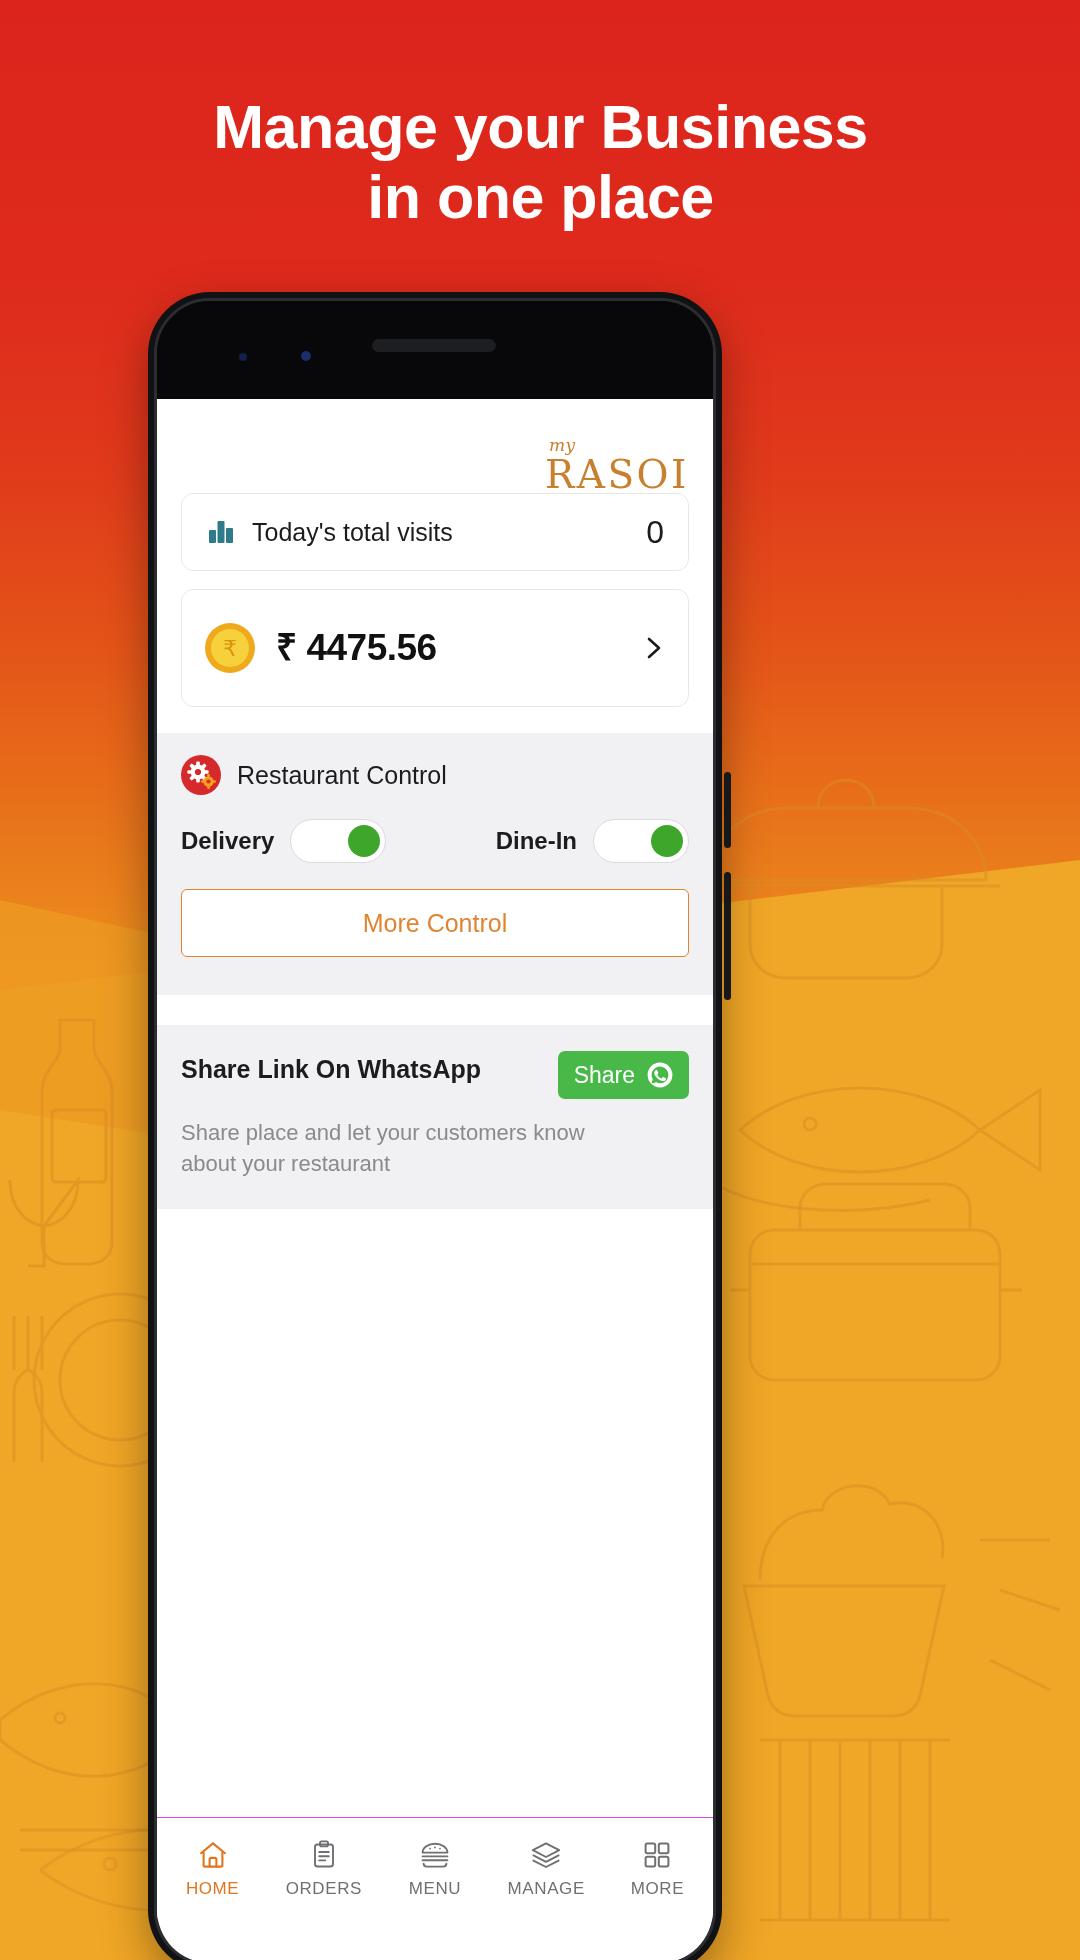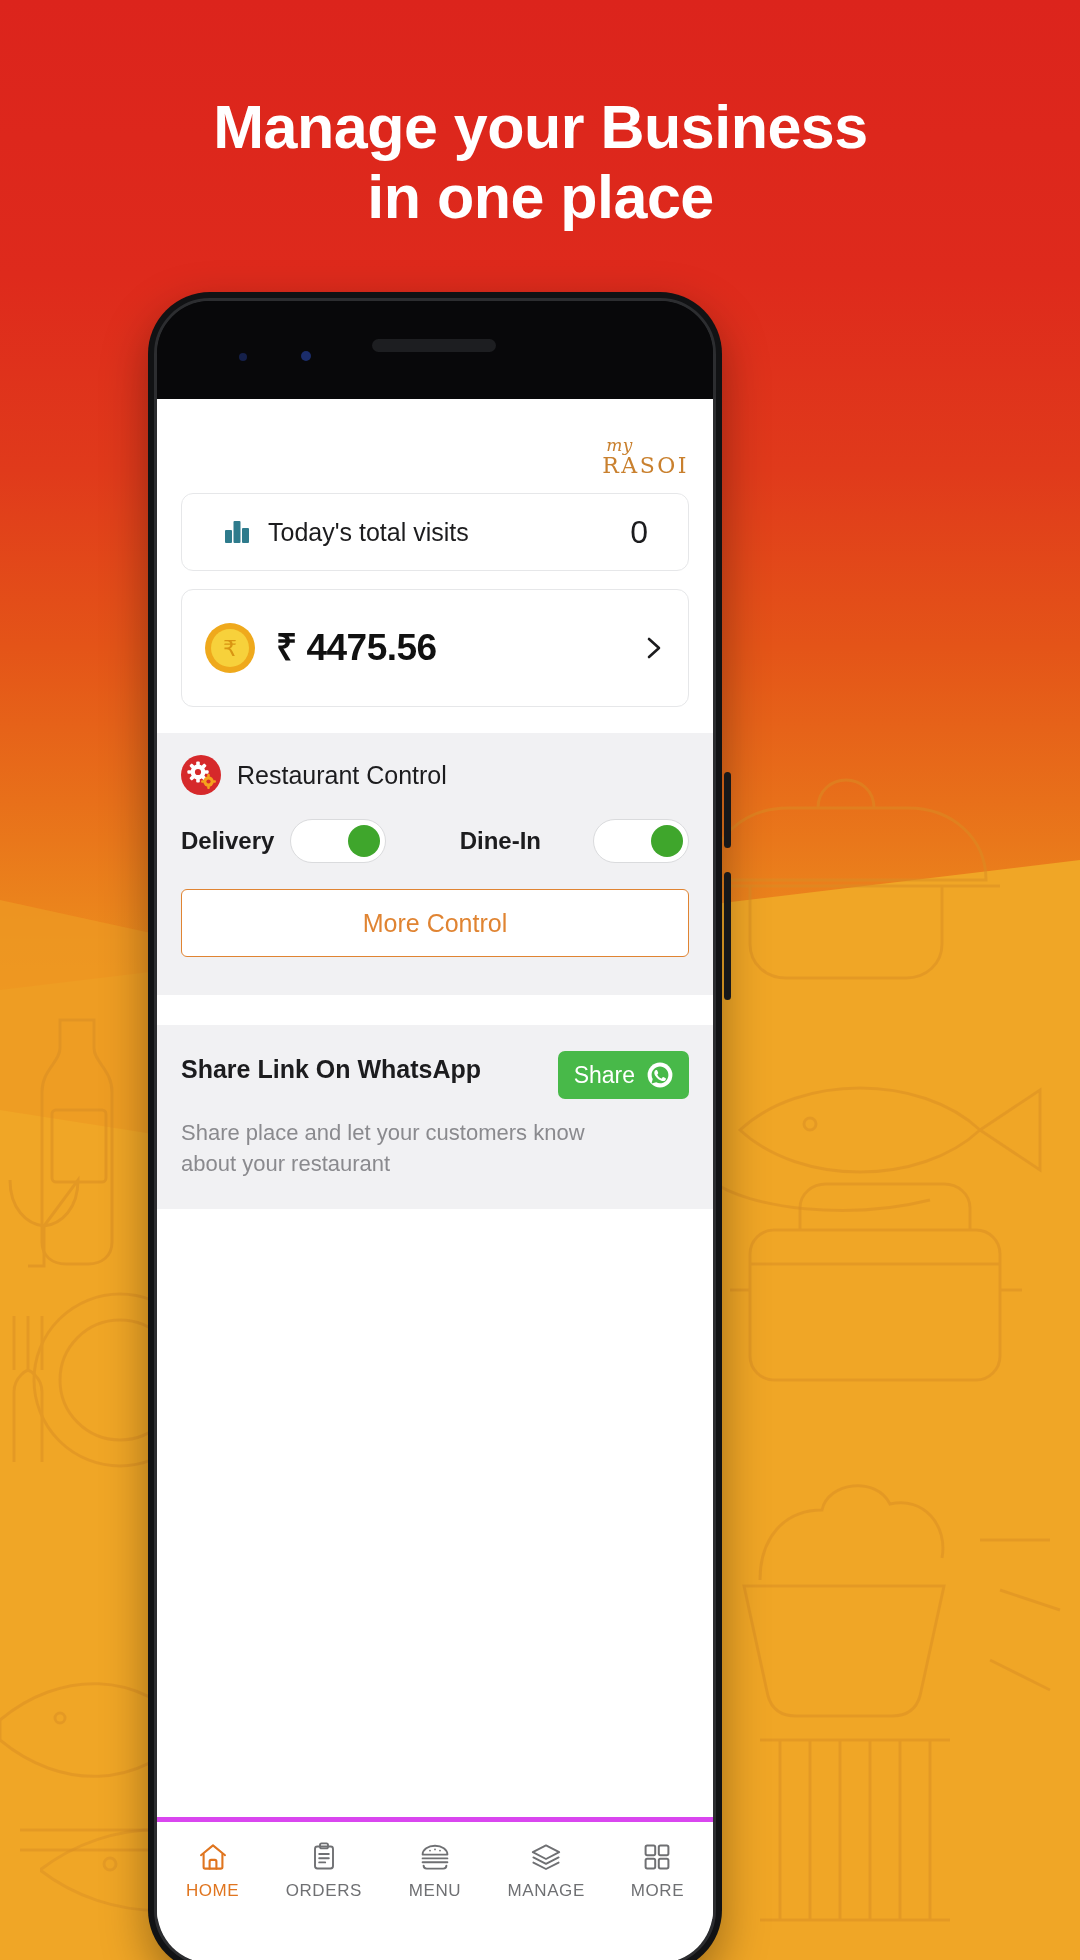--- a/index.html
+++ b/index.html
@@ -90,30 +90,30 @@
 
   .app-header { height:94px; position:relative; flex:0 0 auto; }
   .logo { position:absolute; right:24px; top:14px; text-align:center; color:#D8872F; }
   .logo .my {
     font-family:"DejaVu Serif", serif; font-style:italic;
     font-size:17px; line-height:1; letter-spacing:.5px; color:#C9802E;
     display:block; text-align:left; margin-left:4px; margin-bottom:1px;margin-top:24px;
   }
   .logo .rasoi {
     font-family:"DejaVu Serif", serif;
-    font-size:22px; letter-spacing:2.5px; line-height:1; color:#C9802E;
+    font-size:39px; letter-spacing:2.5px; line-height:1; color:#C9802E;
     display:block;
   }
 
   .card {
     margin:0 24px; background:#fff; border:1px solid #E6E7E9;
     border-radius:12px;
   }
   .visits {
-    height:78px; display:flex; align-items:center; padding:0 40px;
+    height:78px; display:flex; align-items:center; padding:0 24px;
   }
   .visits .label {
     font-size:25px; color:#1c1c1e; margin-left:16px; flex:1;
   }
   .visits .value { font-size:32px; color:#1c1c1e; }
 
   .balance {
     margin-top:18px; height:118px; display:flex; align-items:center; padding:0 22px;
   }
   .coin { width:52px; height:52px; flex:0 0 auto; }
@@ -124,21 +124,21 @@
 
   .rc-section {
     margin-top:26px; background:#F1F1F3; padding:22px 24px 38px;
   }
   .rc-head { display:flex; align-items:center; }
   .rc-head .gear { width:40px; height:40px; flex:0 0 auto; }
   .rc-head .title { font-size:25px; color:#1c1c1e; margin-left:16px; }
 
   .rc-toggles { display:flex; align-items:center; margin-top:24px; }
   .tg-group { display:flex; align-items:center; }
-  .tg-group.right { margin-left:auto;gap:36px; }
+  .tg-group.right { margin-left:auto; }
   .tg-label { font-size:24px; font-weight:bold; color:#1c1c1e; }
   .switch {
     width:96px; height:44px; border-radius:22px; background:#FFFFFF;
     border:1px solid #DADBDD; margin-left:16px; position:relative;
   }
   .knob {
     position:absolute; right:5px; top:5px; width:32px; height:32px;
     border-radius:50%; background:#3FA62C;
   }
 
@@ -158,21 +158,21 @@
     display:flex; align-items:center; color:#fff; font-size:23px;
   }
   .share-btn .wi { width:26px; height:26px; margin-left:12px; }
   .wa-desc { font-size:22px; color:#8A8A8E; line-height:1.42; margin-top:18px; max-width:430px; }
 
   .screen-fill { flex:1 1 auto; background:#FFFFFF; }
 
   
   .navbar {
     flex:0 0 auto; height:102px; background:#FFFFFF;
-    border-top:5px solid #d946ef;
+    border-top:1px solid #d946ef;
     display:flex; align-items:center;
   }
   .nav-item {
     flex:1; display:flex; flex-direction:column; align-items:center; justify-content:center;
     gap:7px;
   }
   .nav-item svg { display:block; }
   .nav-label { font-size:17px; letter-spacing:.6px; color:#6F7073; }
   .nav-item.active .nav-label { color:#E0751F; }
 

